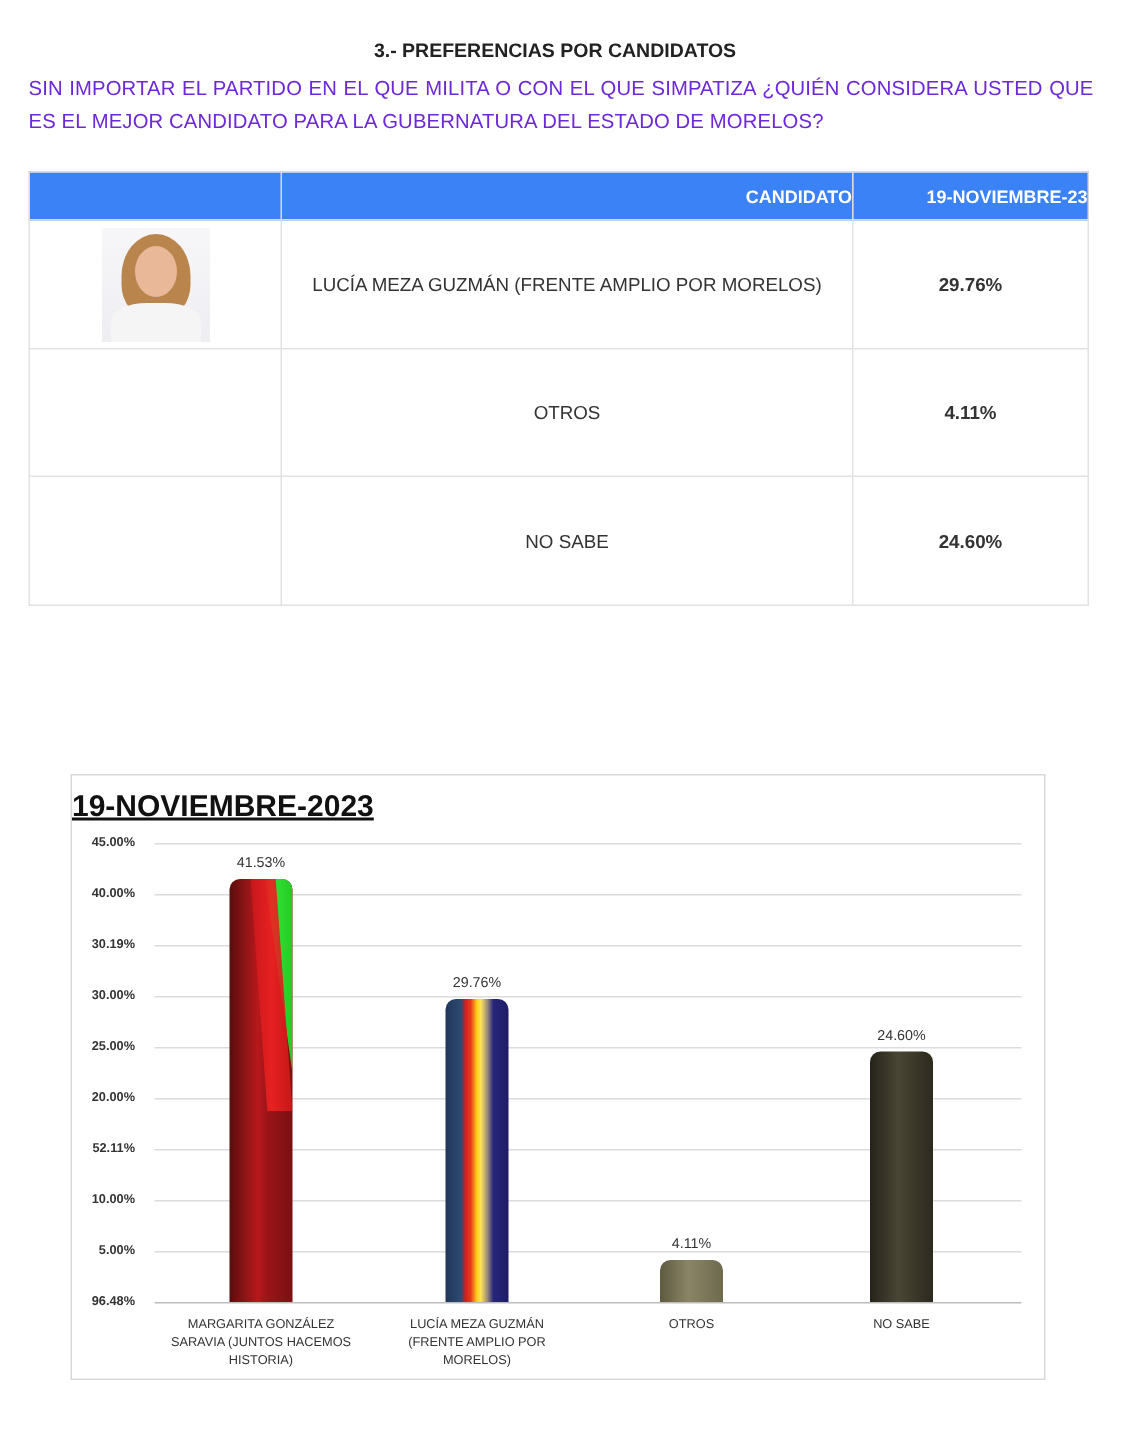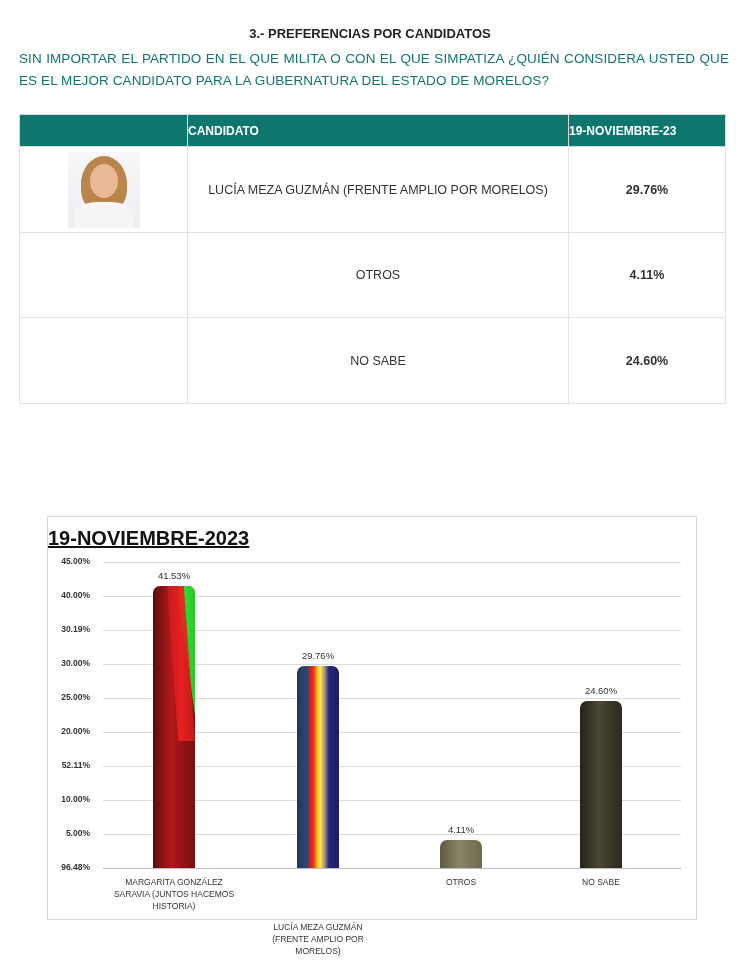--- a/index.html
+++ b/index.html
@@ -1,20 +1,20 @@
 <!DOCTYPE html>
 <html><head>
 <meta charset="utf-8">
 <style>
   html,body{margin:0;padding:0;background:#fff;}
   body{width:750px;height:969px;position:relative;overflow:hidden;font-family:"Liberation Sans","DejaVu Sans",sans-serif;color:#222;}
   .section-title{position:absolute;left:0;width:740px;top:26px;text-align:center;font-size:13px;font-weight:bold;letter-spacing:0;}
-  .question{position:absolute;left:19px;top:48px;width:710px;font-size:13.5px;line-height:22px;color:#0f766e;text-align:justify;letter-spacing:0.1px;}
+  .question{position:absolute;left:19px;top:48px;width:710px;font-size:13.5px;line-height:22px;color:#6d28d9;text-align:justify;letter-spacing:0.1px;}
   table.results{position:absolute;left:19px;top:114px;width:706px;border-collapse:collapse;table-layout:fixed;}
-  table.results th{background:#0f766e;color:#fff;font-size:12px;font-weight:bold;height:31px;padding:0;border:1px solid #d9d9d9;text-align:left;}
+  table.results th{background:#3b82f6;color:#fff;font-size:12px;font-weight:bold;height:31px;padding:0;border:1px solid #d9d9d9;text-align:right;}
   table.results td{height:84px;border:1px solid #e2e2e2;padding:0;text-align:center;vertical-align:middle;font-size:12.5px;color:#333;}
   td.pct{font-size:16px;font-weight:bold;color:#111;}
   .photo{width:72px;height:76px;margin:0 auto;position:relative;overflow:hidden;background:#f4f4f6;}
   .photo.p1{background:linear-gradient(#f2f2f2,#ececec);}
   .photo.p2{background:linear-gradient(#f7f7fa,#eeeef2);}
   .photo .hair{position:absolute;border-radius:50% 50% 40% 40%;}
   .photo .face{position:absolute;border-radius:50%;background:#e8b898;}
   .photo .body{position:absolute;border-radius:40% 40% 0 0;}
   .chart-frame{position:absolute;left:47px;top:516px;width:650px;height:404px;border:1px solid #d8d8d8;box-sizing:border-box;}
   .chart-title{position:absolute;left:0;width:100%;top:10px;font-size:20px;font-weight:bold;text-decoration:underline;color:#111;}
@@ -97,21 +97,21 @@
         <div style="position: absolute; left: 14px; top: 0px; width: 28px; height: 155.322px; background: linear-gradient(to right, rgb(200, 23, 27), rgb(239, 34, 34) 50%, rgb(204, 26, 26)); clip-path: polygon(0px 0px, 60% 0px, 100% 100%, 40% 100%); opacity: 0.9;"></div>
       </div>
       <div class="bar-label" style="left: 86px; top: 52.596px;">41.53%</div>
       <div class="cat-label" style="left: 61px; top: 359px;">
         <div>MARGARITA GONZÁLEZ</div>
         <div>SARAVIA (JUNTOS HACEMOS</div>
         <div>HISTORIA)</div>
       </div>
       <div class="bar" style="left: 249px; top: 148.632px; height: 202.368px; background: linear-gradient(to right, rgb(34, 54, 90) 0%, rgb(47, 74, 114) 25%, rgb(214, 30, 30) 32%, rgb(230, 58, 30) 40%, rgb(255, 210, 26) 50%, rgb(255, 227, 90) 56%, rgb(160, 144, 122) 66%, rgb(38, 38, 122) 76%, rgb(29, 29, 102) 100%);"></div>
       <div class="bar-label" style="left: 230px; top: 132.632px;">29.76%</div>
-      <div class="cat-label" style="left: 205px; top: 359px; margin-top: 45px;">
+      <div class="cat-label" style="left: 205px; top: 359px;">
         <div>LUCÍA MEZA GUZMÁN</div>
         <div>(FRENTE AMPLIO POR</div>
         <div>MORELOS)</div>
       </div>
       <div class="bar" style="left: 392px; top: 323.052px; height: 27.948px; background: linear-gradient(to right, rgb(94, 90, 64) 0%, rgb(138, 133, 102) 45%, rgb(110, 106, 78) 100%);"></div>
       <div class="bar-label" style="left: 373px; top: 307.052px;">4.11%</div>
       <div class="cat-label" style="left: 348px; top: 359px;">
         <div>OTROS</div>
       </div>
       <div class="bar" style="left: 532px; top: 183.72px; height: 167.28px; background: linear-gradient(to right, rgb(37, 34, 26) 0%, rgb(74, 70, 52) 45%, rgb(44, 41, 30) 100%);"></div>

